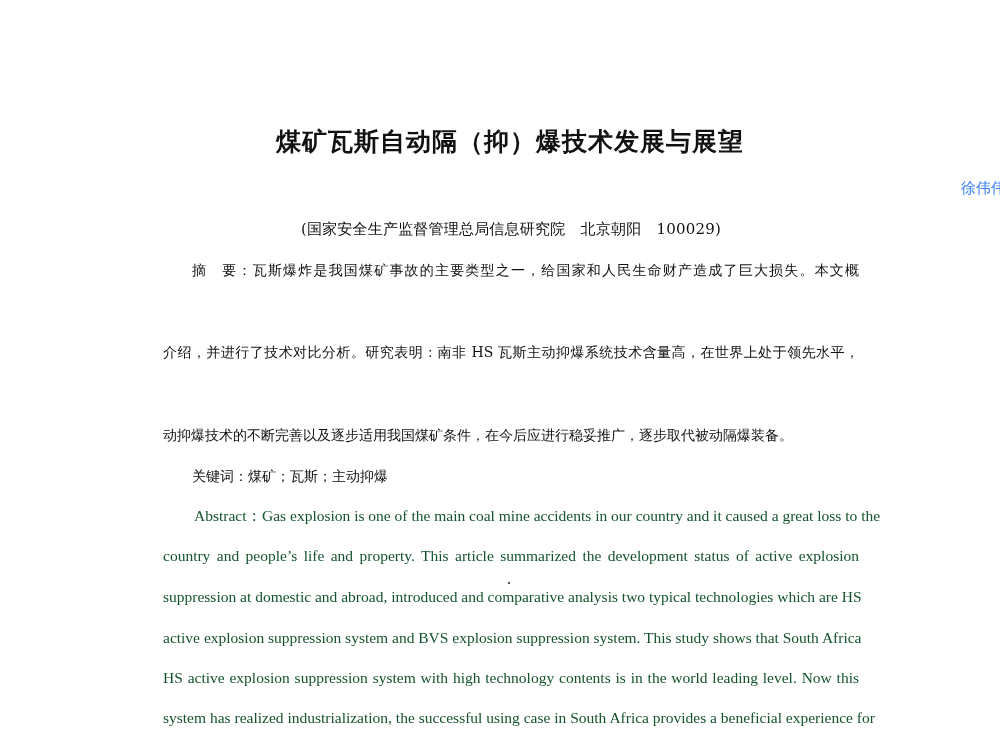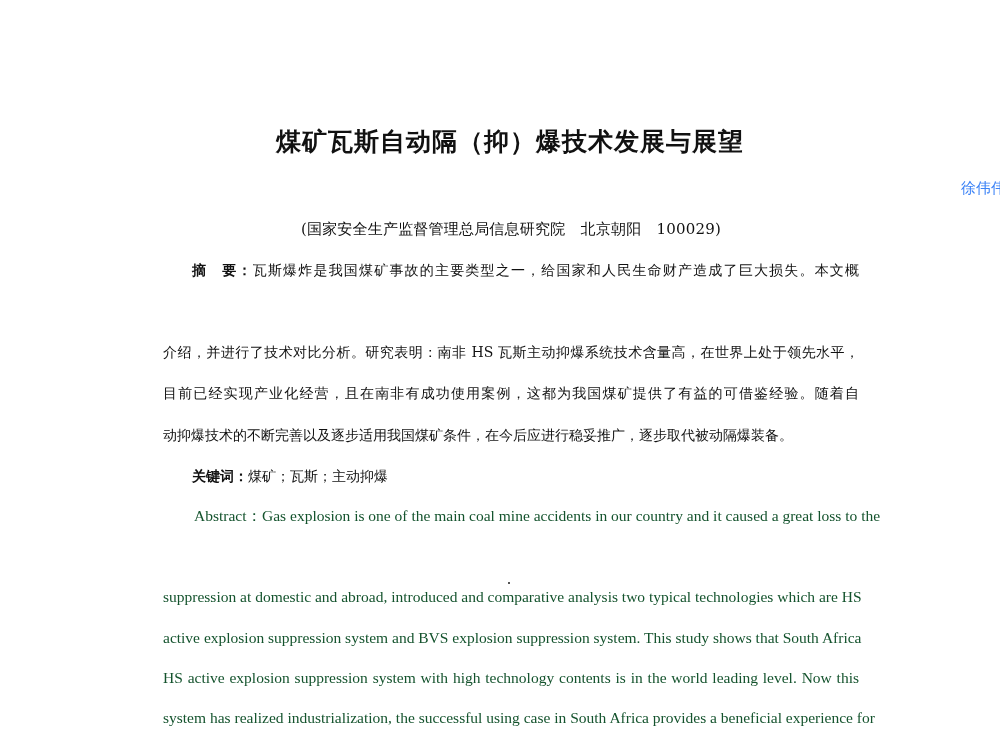--- a/index.html
+++ b/index.html
@@ -59,21 +59,21 @@
       width: 696px;
       font-size: 14px;
       line-height: 20px;
       white-space: nowrap;
       color: #111;
       text-align: justify;
       text-align-last: justify;
     }
     .cn-line.indent { left: 176px; width: 667px; }
     .cn-line.last { text-align-last: left; }
-    .label-bold { font-weight: bold; }
+    .label-bold { font-weight: normal; }
     .en-line {
       position: absolute;
       left: 147px;
       width: 696px;
       font-family: "Liberation Serif", "DejaVu Serif", serif;
       font-size: 15.5px;
       line-height: 20px;
       white-space: nowrap;
       color: #14532d;
       text-align: justify;
@@ -96,28 +96,28 @@
 
   <div class="author">徐伟伟</div>
 
   <div class="affil">(国家安全生产监督管理总局信息研究院　北京朝阳　100029)</div>
 
   <div class="cn-line indent" style="top:260px;"><span class="label-bold">摘　要：</span><span>瓦斯爆炸是我国煤矿事故的主要类型之一，给国家和人民生命财产造成了巨大损失。本文概</span></div>
 
 
   <div class="cn-line" style="top:342px;">介绍，并进行了技术对比分析。研究表明：南非 HS 瓦斯主动抑爆系统技术含量高，在世界上处于领先水平，</div>
 
-  <div class="cn-line" style="top:383px;">目前已经实现产业化经营，且在南非有成功使用案例，这都为我国煤矿提供了有益的可借鉴经验。随着自</div>
 
   <div class="cn-line indent last" style="top:466px;"><span class="label-bold">关键词：</span><span>煤矿；瓦斯；主动抑爆</span></div>
 
   <div class="cn-line last" style="top:425px;">动抑爆技术的不断完善以及逐步适用我国煤矿条件，在今后应进行稳妥推广，逐步取代被动隔爆装备。</div>
 
   <div class="en-line indent" style="top:506px;"><span>Abstract：</span><span>Gas explosion is one of the main coal mine accidents in our country and it caused a great loss to the</span></div>
 
+  <div class="en-line" style="top:546px;">country and people’s life and property. This article summarized the development status of active explosion</div>
 
   <div class="speck"></div>
 
   <div class="en-line" style="top:628px;">active explosion suppression system and BVS explosion suppression system. This study shows that South Africa</div>
 
   <div class="en-line" style="top:587px;">suppression at domestic and abroad, introduced and comparative analysis two typical technologies which are HS</div>
 
   <div class="en-line" style="top:708px;">system has realized industrialization, the successful using case in South Africa provides a beneficial experience for</div>
 
   <div class="en-line" style="top:668px;">HS active explosion suppression system with high technology contents is in the world leading level. Now this</div>

